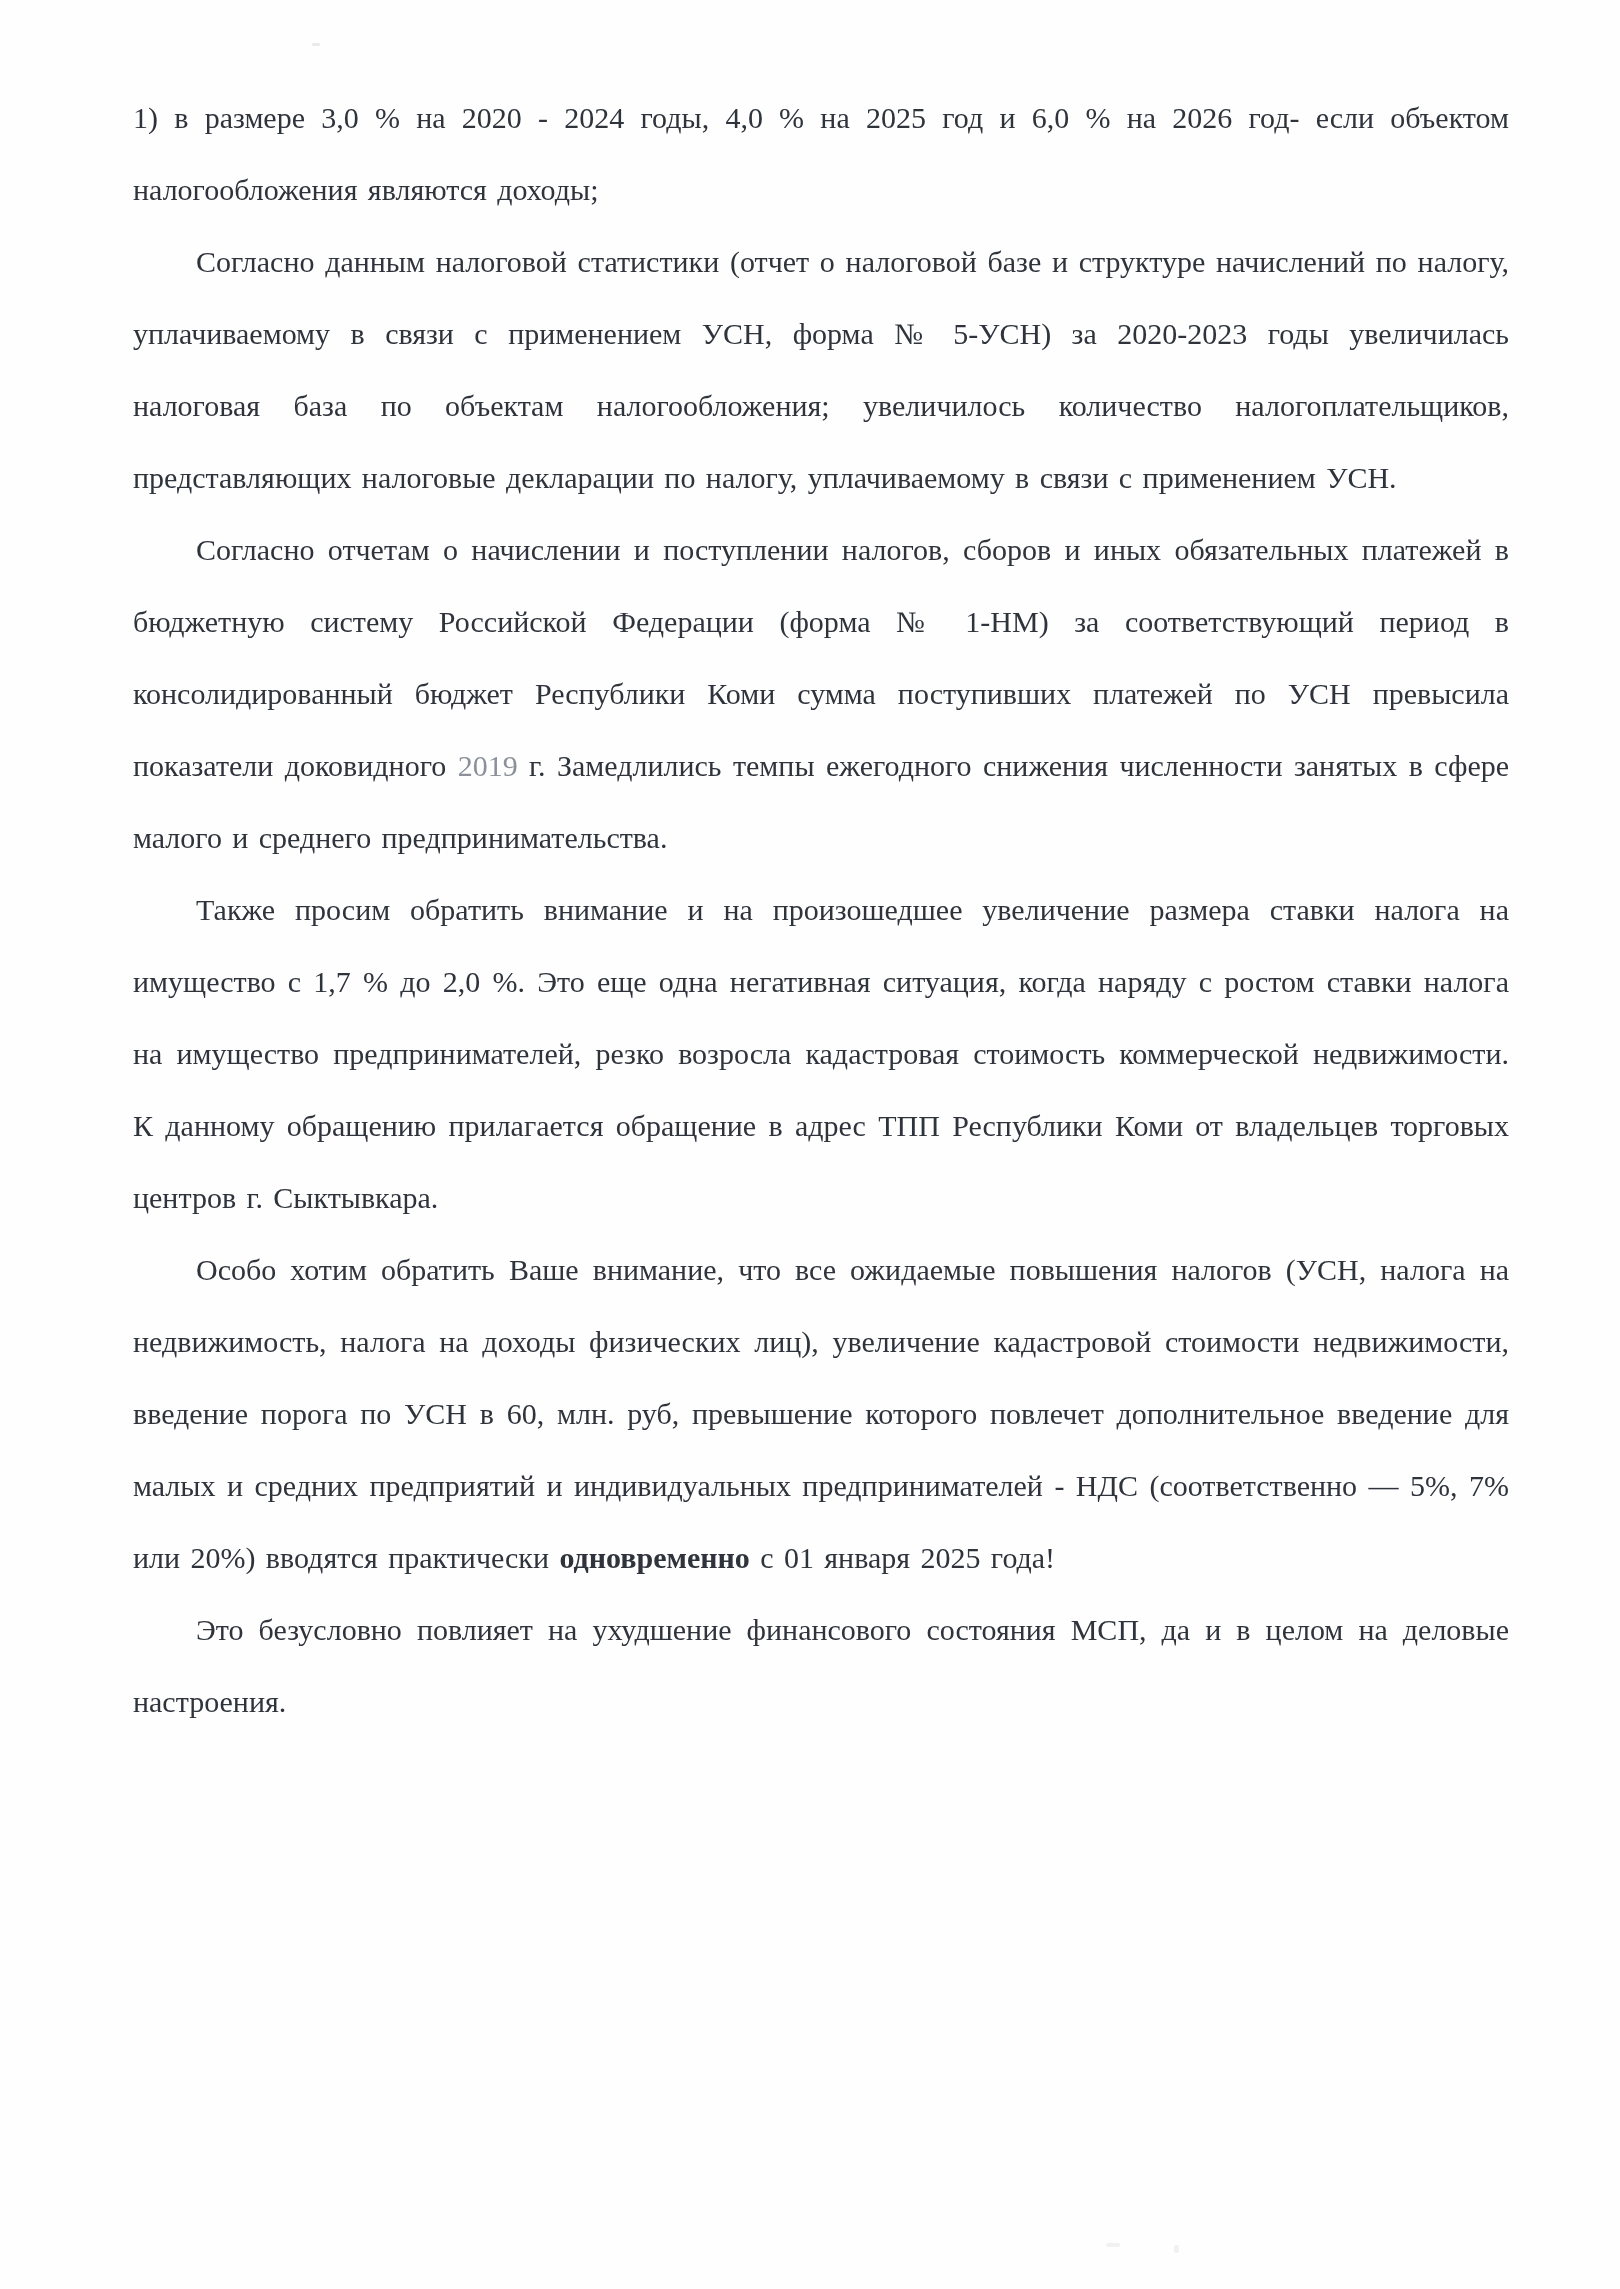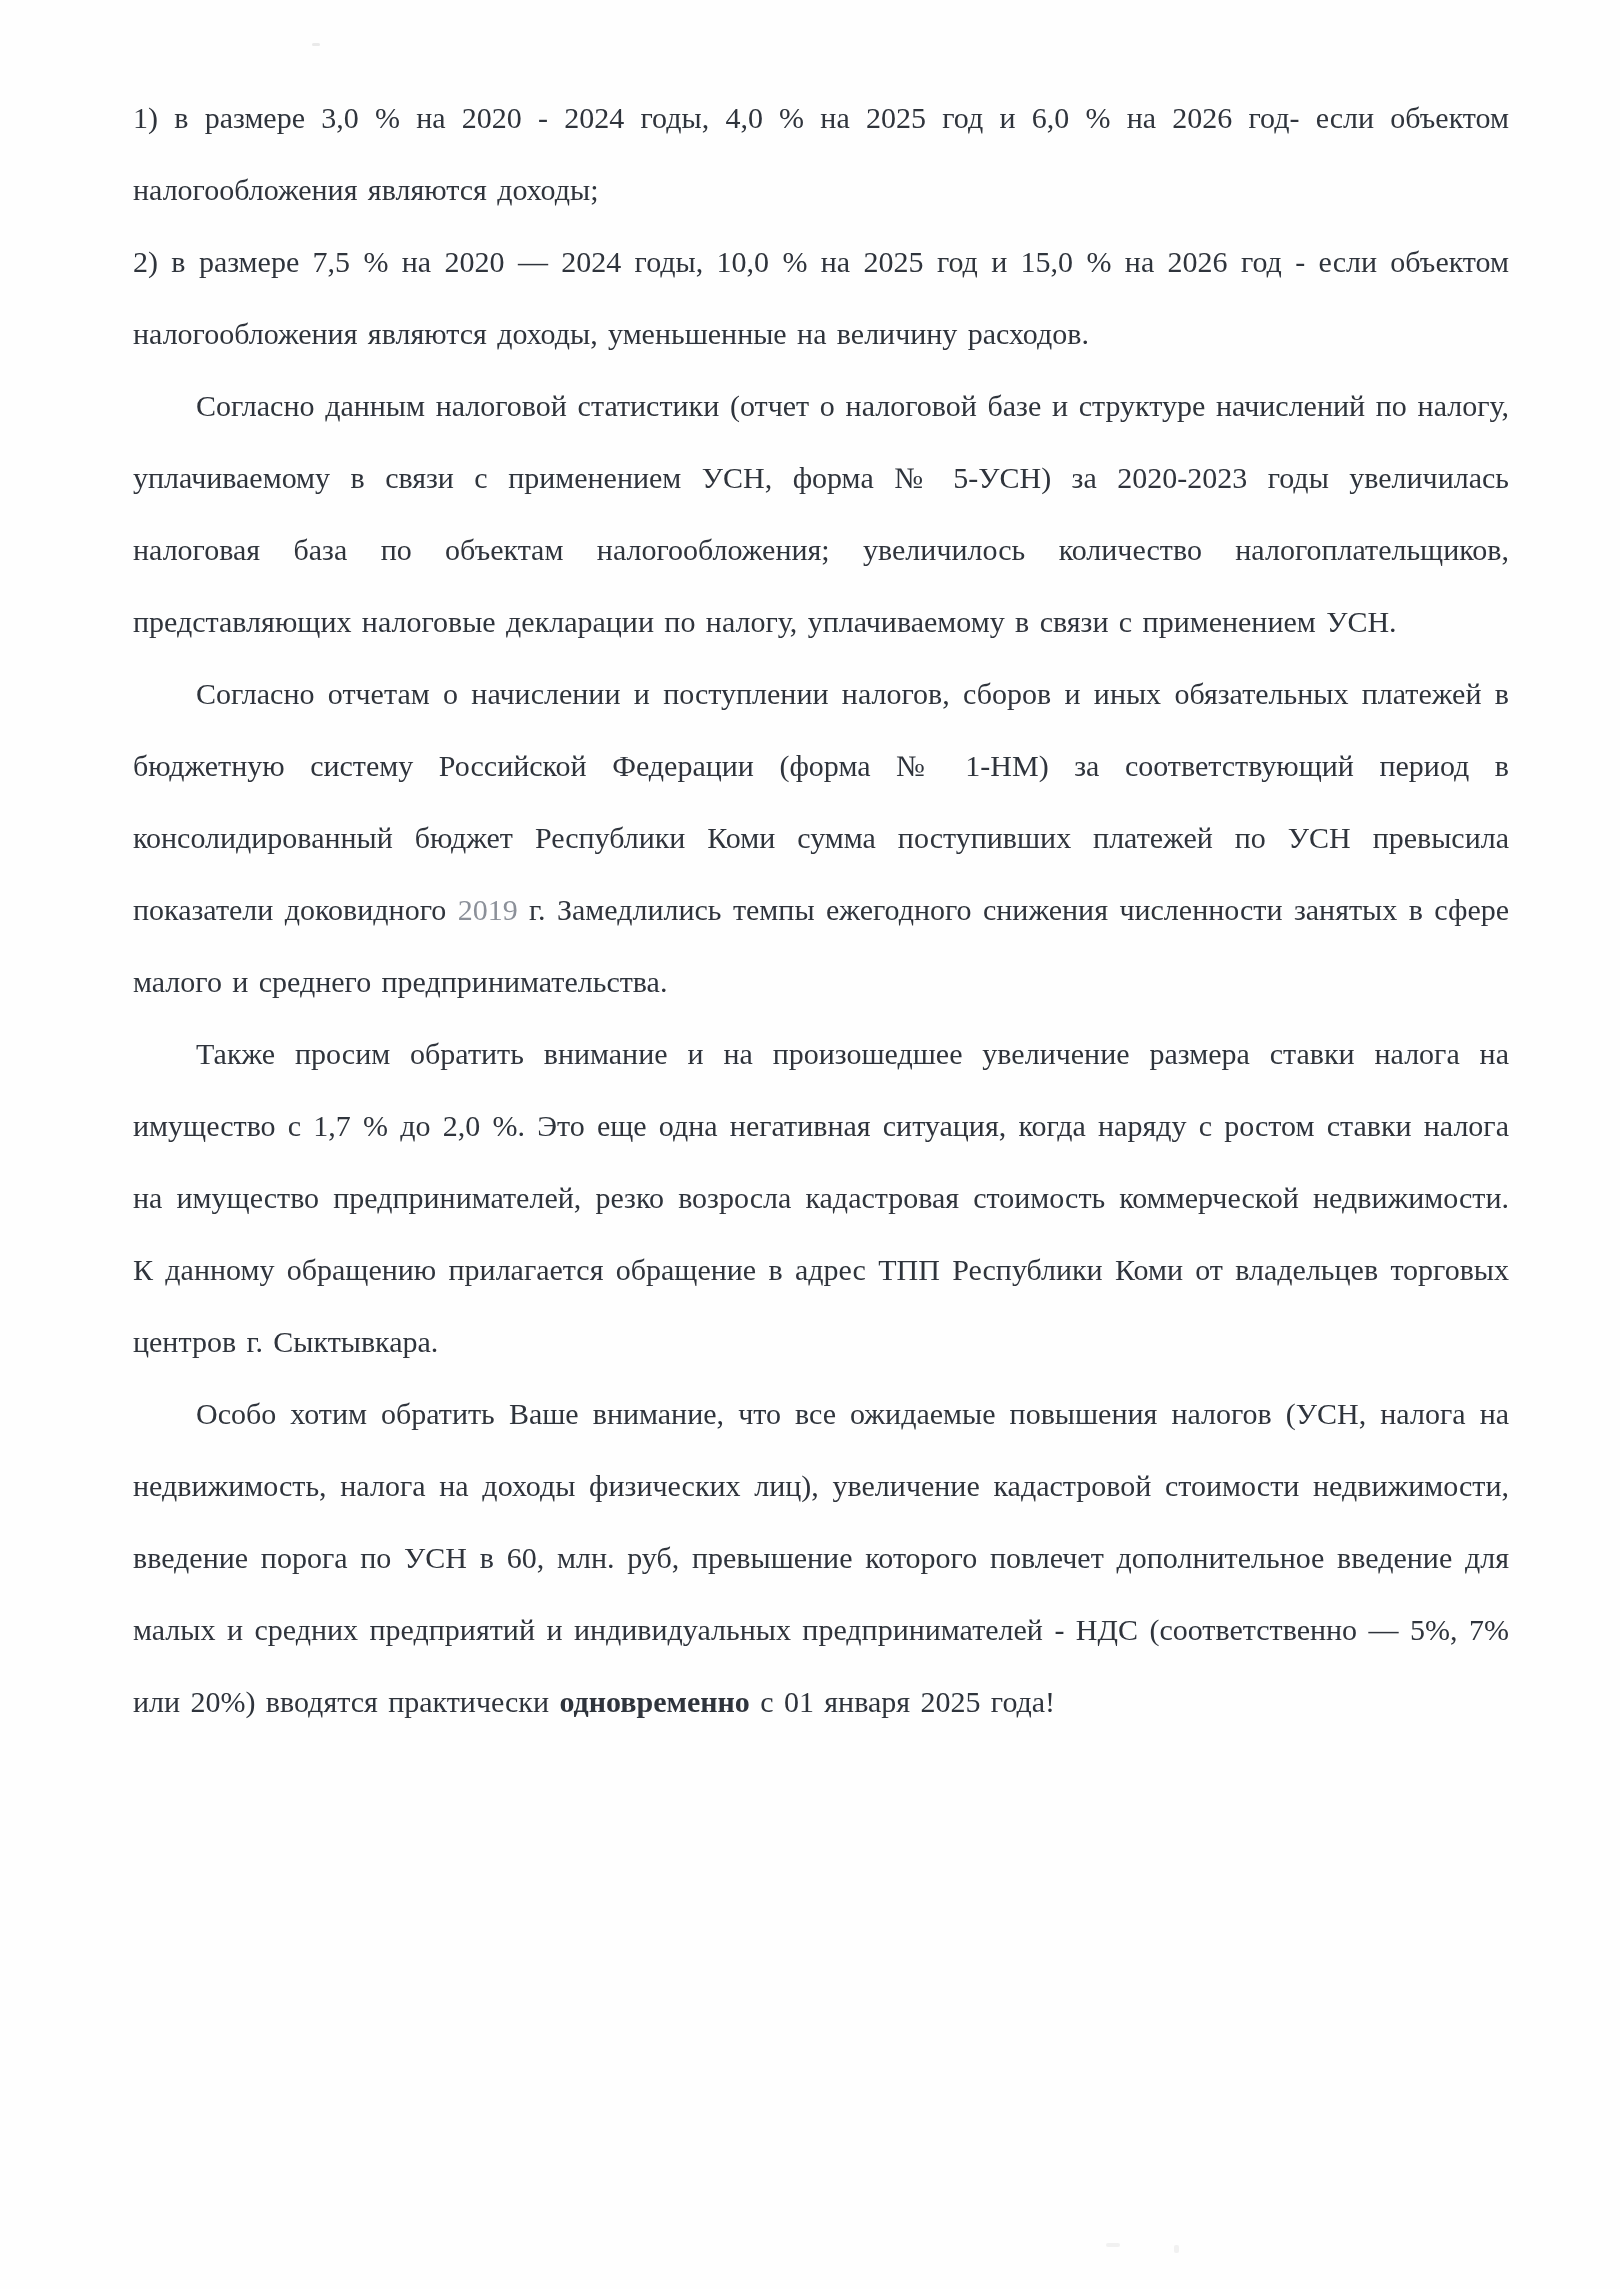--- a/index.html
+++ b/index.html
@@ -47,20 +47,20 @@
 </style>
 </head>
 <body>
 
 <div class="page">
   <div class="artifact artifact-1"></div>
   <div class="artifact artifact-2"></div>
   <div class="artifact artifact-3"></div>
   <div class="text-block">
       <p class="para"><span>1) в размере 3,0 % на 2020 - 2024 годы, 4,0 % на 2025 год и 6,0 % на 2026 год- если объектом налогообложения являются доходы;</span></p>
-      <p class="para"><span>2) в размере 7,5 % на 2020 — 2024 годы, 10,0 % на 2025 год и 15,0 % на 2026 год - если объектом налогообложения являются доходы, уменьшенные на величину расходов.</span></p>
       <p class="para indent"><span>Согласно данным налоговой статистики (отчет о налоговой базе и структуре начислений по налогу, уплачиваемому в связи с применением УСН, форма № 5-УСН) за 2020-2023 годы увеличилась налоговая база по объектам налогообложения; увеличилось количество налогоплательщиков, представляющих налоговые декларации по налогу, уплачиваемому в связи с применением УСН.</span></p>
       <p class="para indent"><span>Согласно отчетам о начислении и поступлении налогов, сборов и иных обязательных платежей в бюджетную систему Российской Федерации (форма № 1-НМ) за соответствующий период в консолидированный бюджет Республики Коми сумма поступивших платежей по УСН превысила показатели доковидного </span><span class="muted">2019</span><span> г. Замедлились темпы ежегодного снижения численности занятых в сфере малого и среднего предпринимательства.</span></p>
       <p class="para indent"><span>Также просим обратить внимание и на произошедшее увеличение размера ставки налога на имущество с 1,7 % до 2,0 %. Это еще одна негативная ситуация, когда наряду с ростом ставки налога на имущество предпринимателей, резко возросла кадастровая стоимость коммерческой недвижимости. К данному обращению прилагается обращение в адрес ТПП Республики Коми от владельцев торговых центров г. Сыктывкара.</span></p>
       <p class="para indent"><span>Особо хотим обратить Ваше внимание, что все ожидаемые повышения налогов (УСН, налога на недвижимость, налога на доходы физических лиц), увеличение кадастровой стоимости недвижимости, введение порога по УСН в 60, млн. руб, превышение которого повлечет дополнительное введение для малых и средних предприятий и индивидуальных предпринимателей - НДС (соответственно — 5%, 7% или 20%) вводятся практически </span><span class="b">одновременно</span><span> с 01 января 2025 года!</span></p>
+      <p class="para indent"><span>Это безусловно повлияет на ухудшение финансового состояния МСП, да и в целом на деловые настроения.</span></p>
     </div>
 </div>
 
 
 </body></html>

